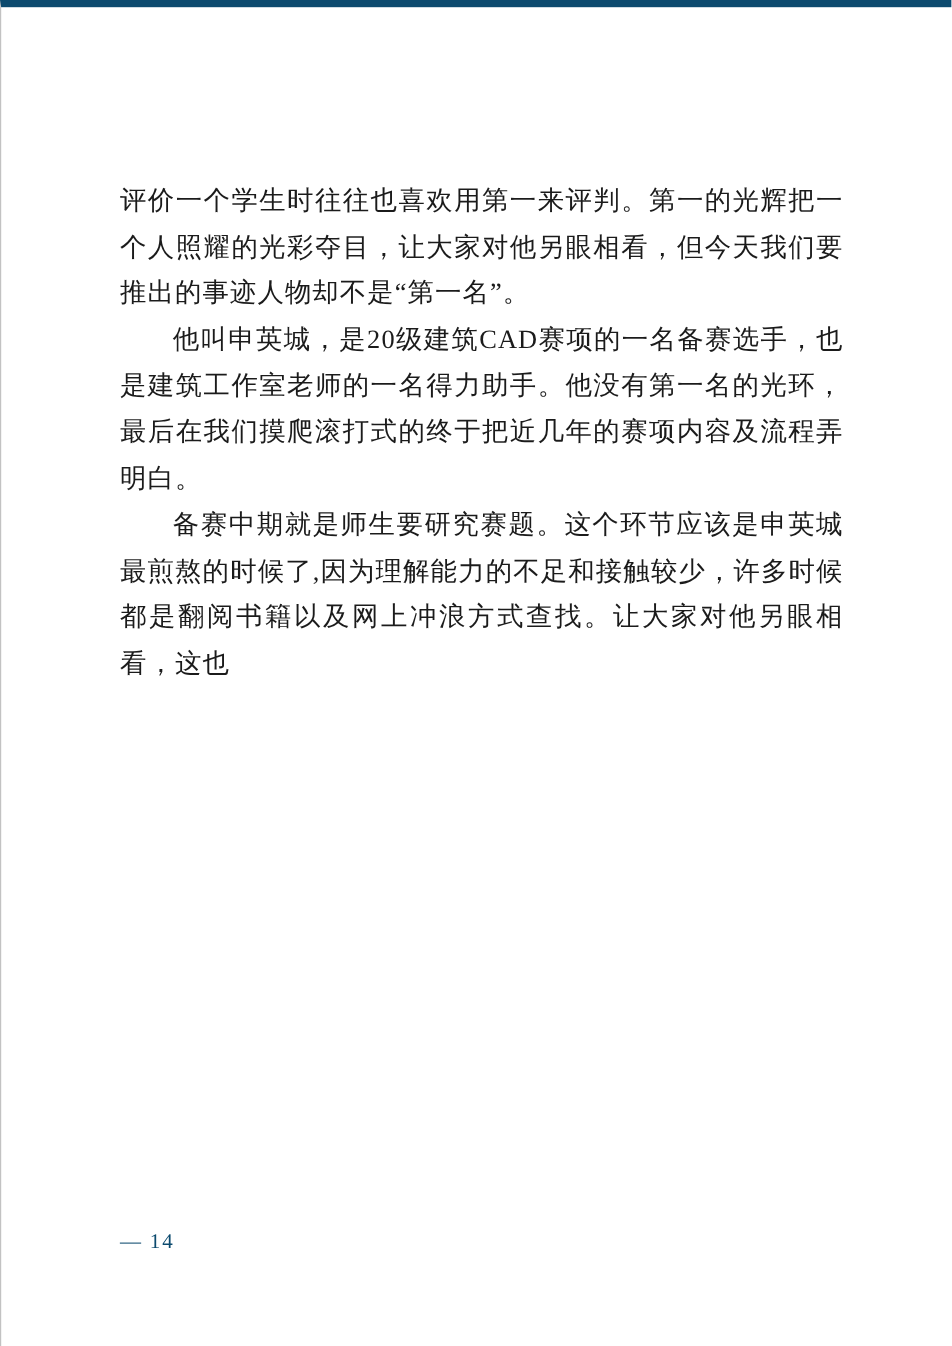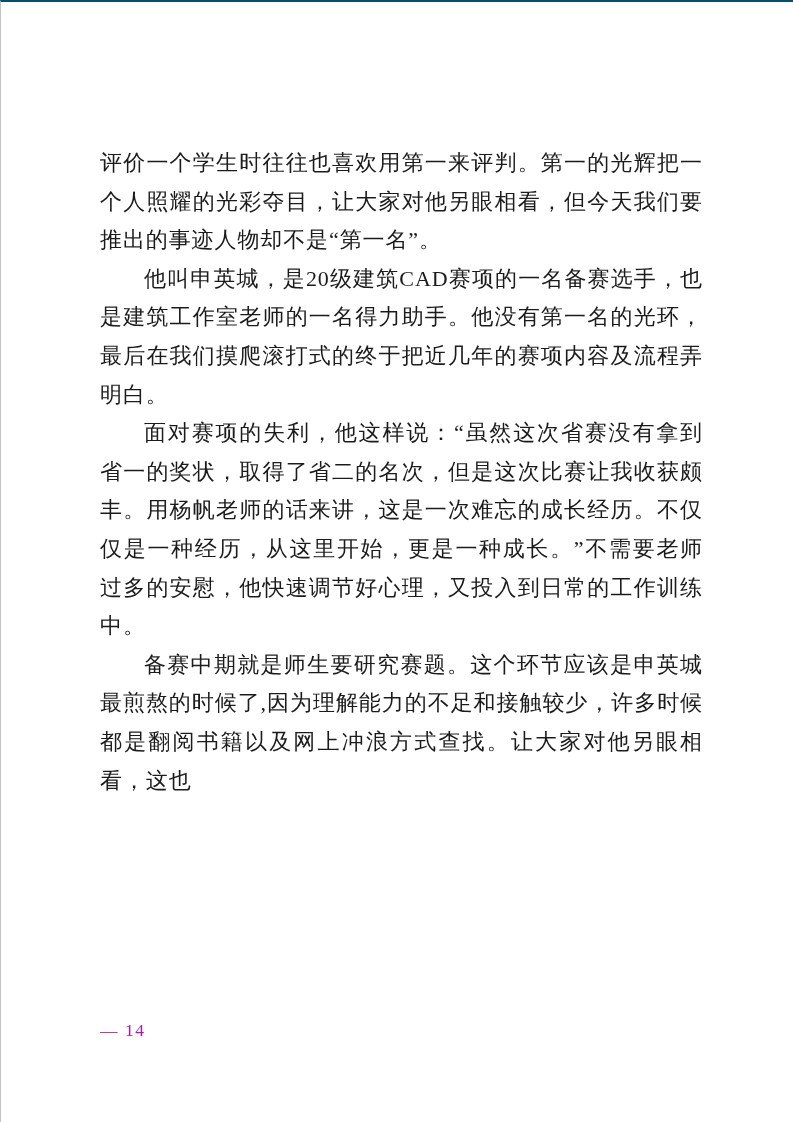--- a/index.html
+++ b/index.html
@@ -6,21 +6,21 @@
     margin: 0;
     padding: 0;
     background: #ffffff;
   }
   .page {
     position: relative;
     width: 793px;
     height: 1122px;
     background: #ffffff;
     box-sizing: border-box;
-    border-top: 2px solid #0c4a6e;
+    border-top: 6px solid #0c4a6e;
     border-left: 1px solid #c2c2c2;
     font-family: "Liberation Serif", "DejaVu Serif", serif;
     color: #1b1b1b;
     overflow: hidden;
   }
   .text-block {
     position: absolute;
     left: 99px;
     top: 142px;
     width: 603px;
@@ -36,31 +36,30 @@
     word-break: break-all;
   }
   .para.no-indent {
     text-indent: 0;
   }
   .page-footer {
     position: absolute;
     left: 99px;
     top: 1018px;
     font-size: 17.5px;
-    color: #a21caf;
+    color: #0c4a6e;
     letter-spacing: 1.5px;
   }
 </style>
 </head>
 <body>
 
 <div class="page">
 
   <div class="text-block">
     <p class="para no-indent">评价一个学生时往往也喜欢用第一来评判。第一的光辉把一个人照耀的光彩夺目，让大家对他另眼相看，但今天我们要推出的事迹人物却不是“第一名”。</p>
     <p class="para">他叫申英城，是20级建筑CAD赛项的一名备赛选手，也是建筑工作室老师的一名得力助手。他没有第一名的光环，最后在我们摸爬滚打式的终于把近几年的赛项内容及流程弄明白。</p>
-    <p class="para">面对赛项的失利，他这样说：“虽然这次省赛没有拿到省一的奖状，取得了省二的名次，但是这次比赛让我收获颇丰。用杨帆老师的话来讲，这是一次难忘的成长经历。不仅仅是一种经历，从这里开始，更是一种成长。”不需要老师过多的安慰，他快速调节好心理，又投入到日常的工作训练中。</p>
     <p class="para">备赛中期就是师生要研究赛题。这个环节应该是申英城最煎熬的时候了,因为理解能力的不足和接触较少，许多时候都是翻阅书籍以及网上冲浪方式查找。让大家对他另眼相看，这也</p>
   </div>
 
   <div class="page-footer">— 14</div>
 
 </div>
 
 </body></html>

